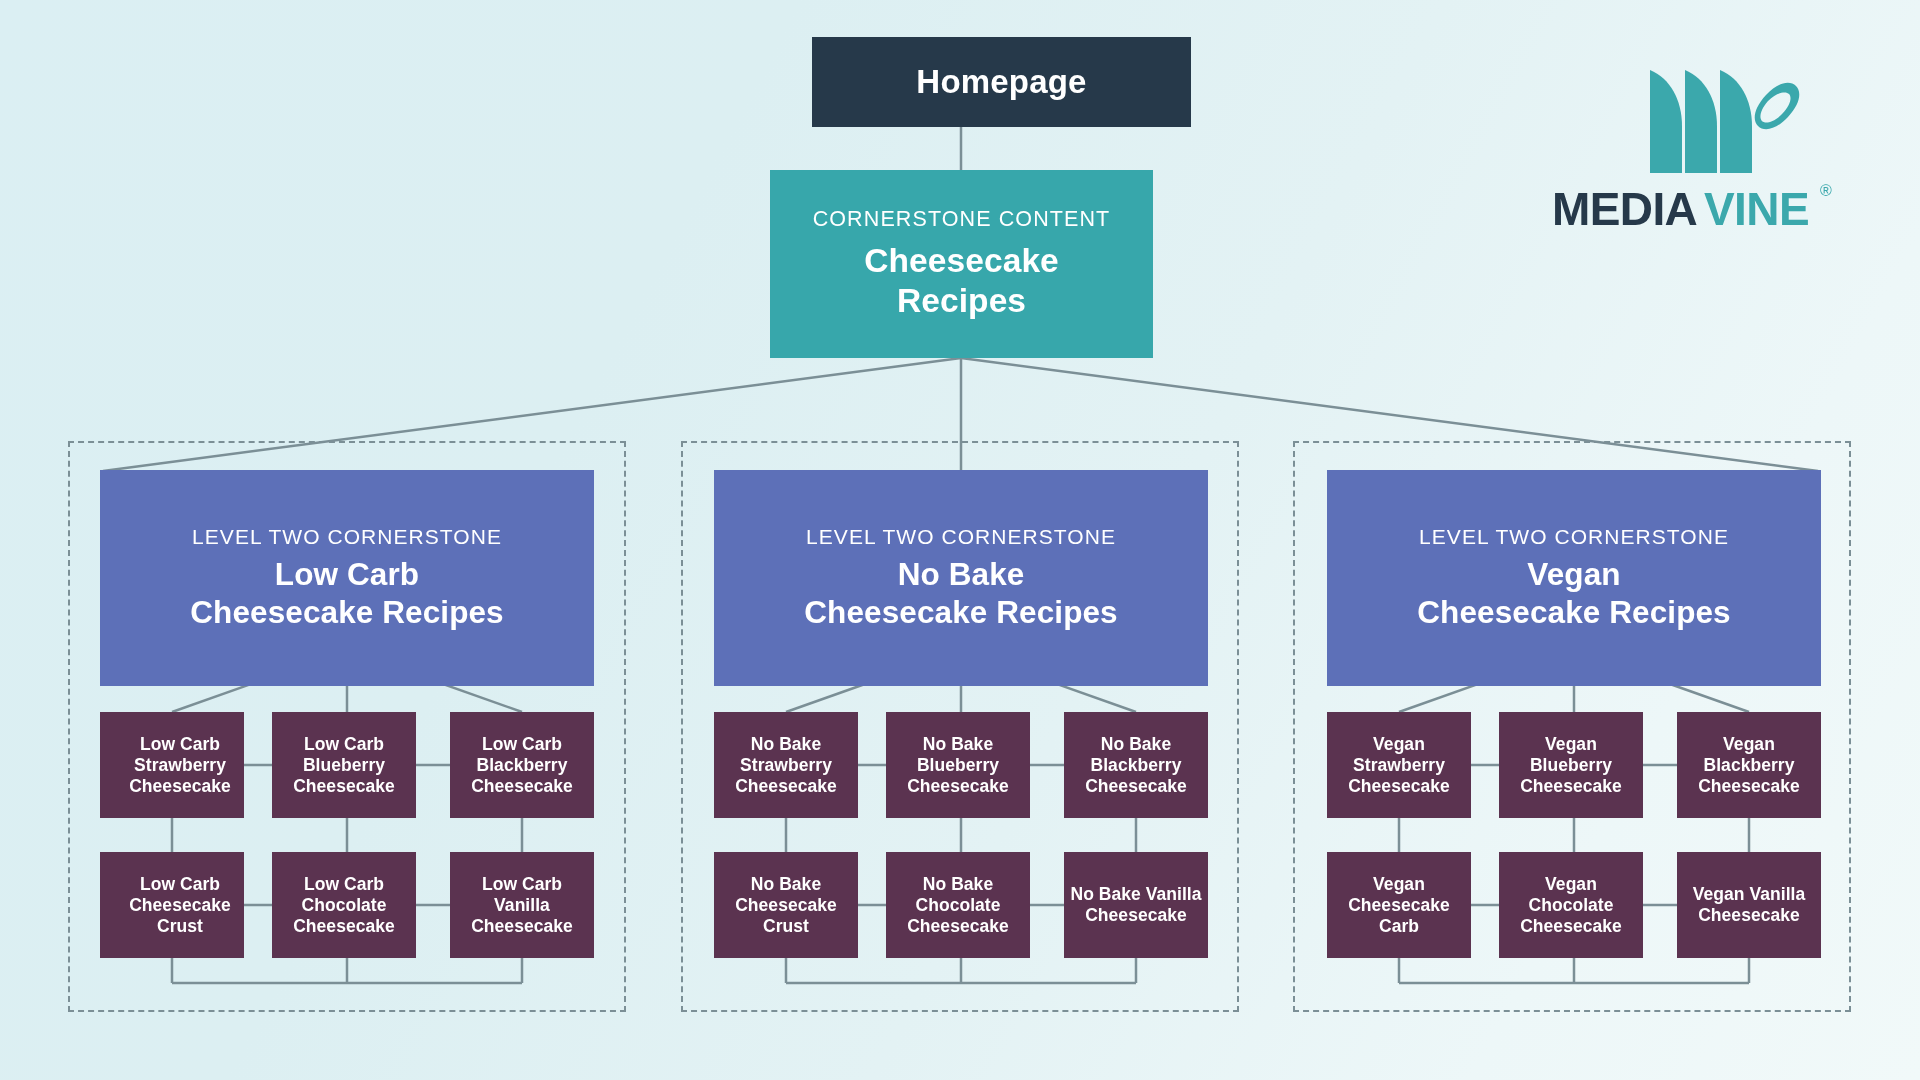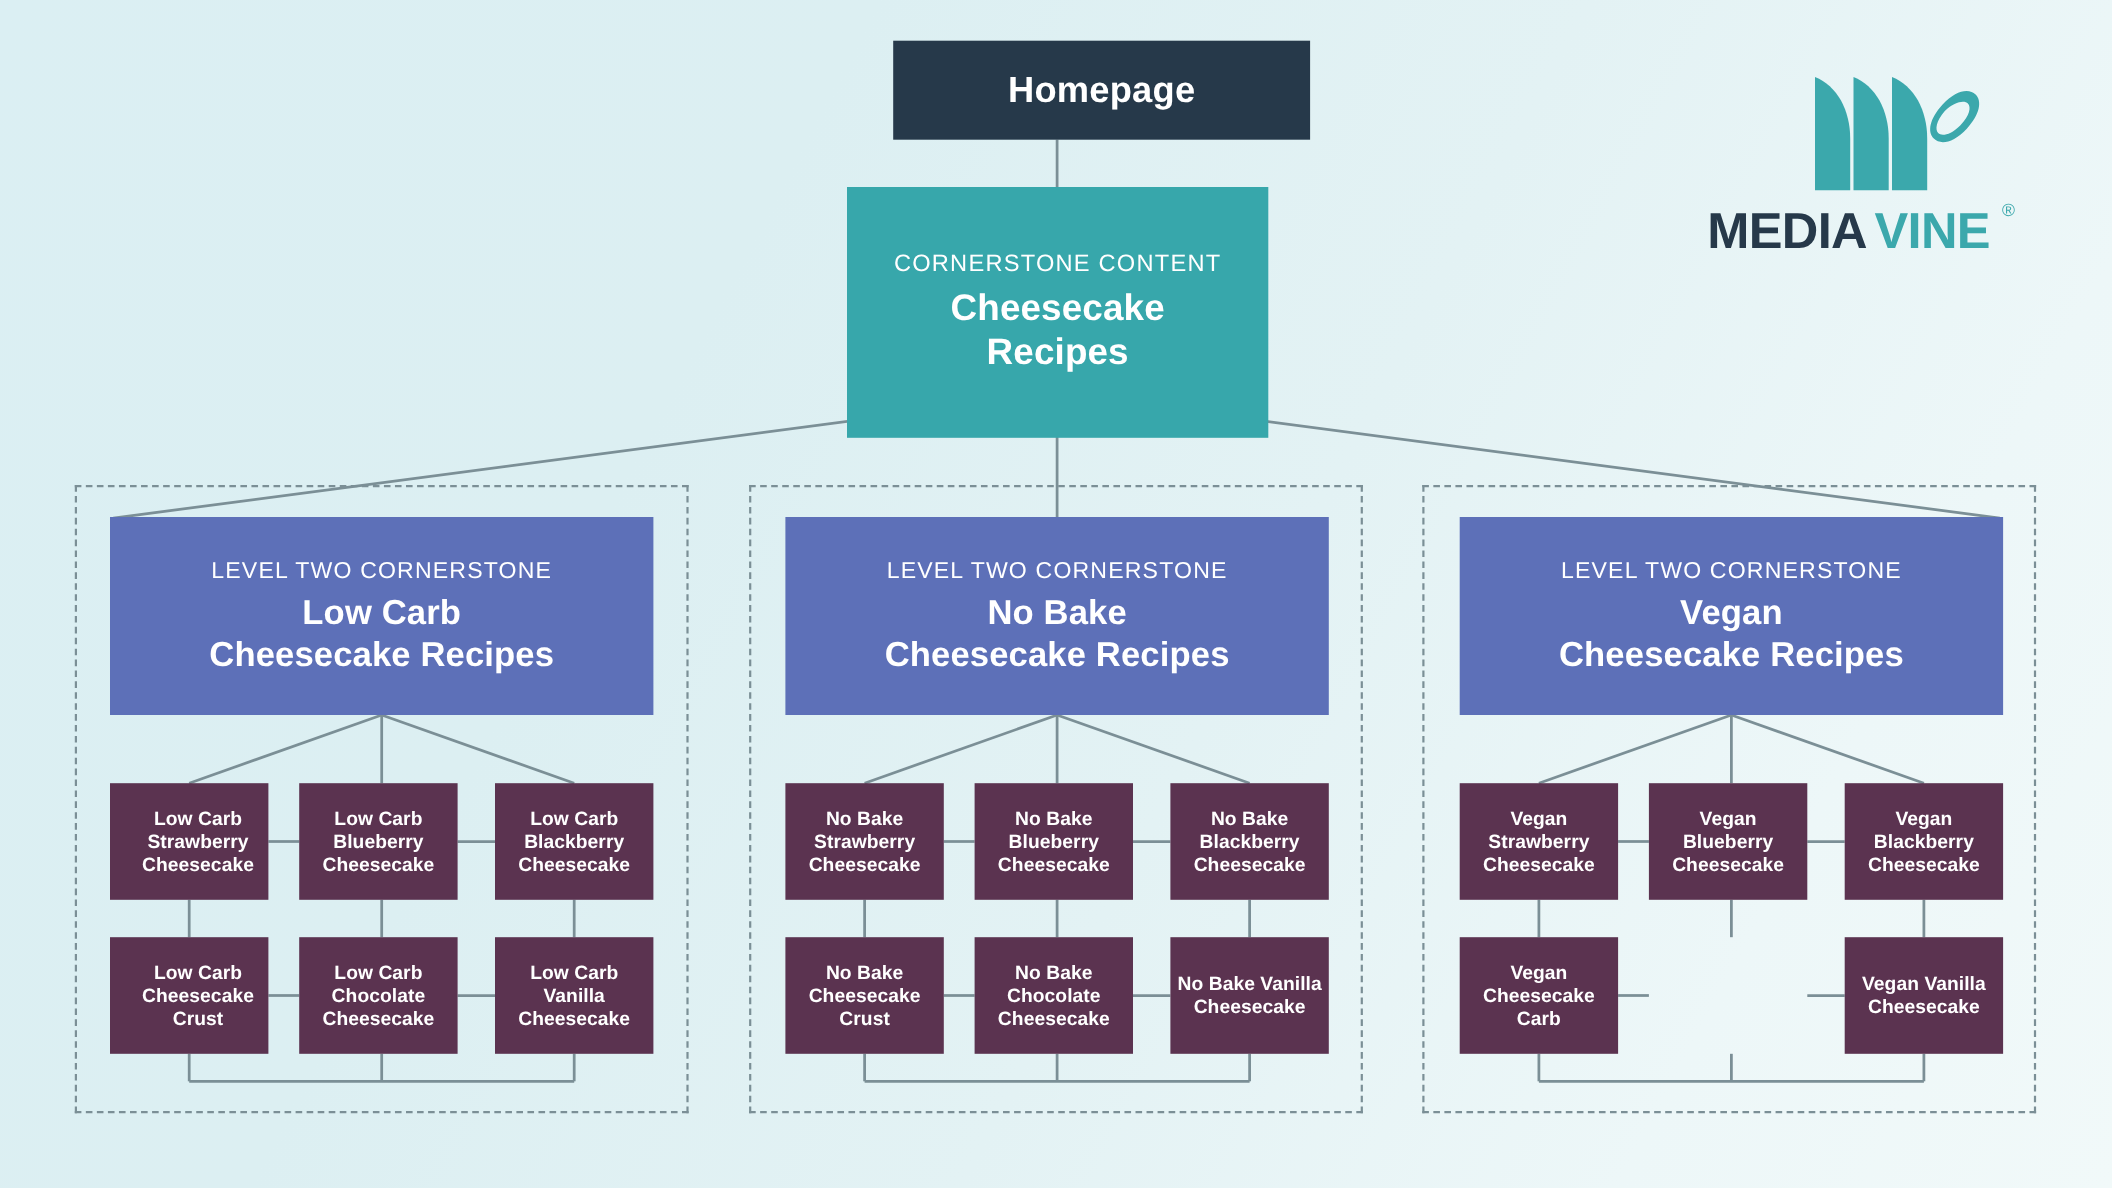--- a/index.html
+++ b/index.html
@@ -19,38 +19,38 @@
 
   
   .n-home {
     left:812px; top:37px; width:379px; height:90px;
     background:#26394a;
     font-size:33px; font-weight:bold; letter-spacing:.2px;
   }
 
   
   .n-corner {
-    left:770px; top:170px; width:383px; height:228px;
+    left:770px; top:170px; width:383px; height:188px;
     background:#37a7ab;
   }
   .n-corner .kicker { font-size:21.5px; letter-spacing:1.1px; font-weight:400; margin-bottom:9px; }
   .n-corner .title  { font-size:33.5px; font-weight:bold; line-height:1.18; letter-spacing:.1px; }
 
   
   .group-box {
     position:absolute; top:441px; height:571px;
     border:2.5px dashed #7b8f96;
   }
   .g1 { left:68px;   width:558px; }
   .g2 { left:681px;  width:558px; }
   .g3 { left:1293px; width:558px; }
 
   
   .n-l2 {
-    top:470px; width:494px; height:180px;
+    top:470px; width:494px; height:216px;
     background:#5d70b8;
   }
   .n-l2 .kicker { font-size:21px; letter-spacing:1.05px; font-weight:400; margin-bottom:7px; }
   .n-l2 .title  { font-size:31.5px; font-weight:bold; line-height:1.2; letter-spacing:.1px; }
   .l2-1 { left:100px; }
   .l2-2 { left:714px; }
   .l2-3 { left:1327px; }
 
   
   .n-leaf {
@@ -181,20 +181,21 @@
   <div class="node n-leaf row-a c2-2">No Bake Blueberry Cheesecake</div>
   <div class="node n-leaf row-a c2-3">No Bake Blackberry Cheesecake</div>
   <div class="node n-leaf row-b c2-1">No Bake Cheesecake Crust</div>
   <div class="node n-leaf row-b c2-2">No Bake Chocolate Cheesecake</div>
   <div class="node n-leaf row-b c2-3">No Bake Vanilla Cheesecake</div>
 
   <div class="node n-leaf row-a c3-1">Vegan Strawberry Cheesecake</div>
   <div class="node n-leaf row-a c3-2">Vegan Blueberry Cheesecake</div>
   <div class="node n-leaf row-a c3-3">Vegan Blackberry Cheesecake</div>
   <div class="node n-leaf row-b c3-1">Vegan Cheesecake Carb</div>
+  <div class="node n-leaf row-b c3-2">Vegan Chocolate Cheesecake</div>
   <div class="node n-leaf row-b c3-3">Vegan Vanilla Cheesecake</div>
 
   <div id="logo">
     <svg width="300" height="172" viewBox="0 0 300 172" xmlns="http://www.w3.org/2000/svg">
 
       <g fill="#3ba8ac">
         <path d="M98 10 C118 18 130 40 130 66 L130 113 L98 113 Z"></path>
         <path d="M133 10 C153 18 165 40 165 66 L165 113 L133 113 Z"></path>
         <path d="M168 10 C188 18 200 40 200 66 L200 113 L168 113 Z"></path>
 

